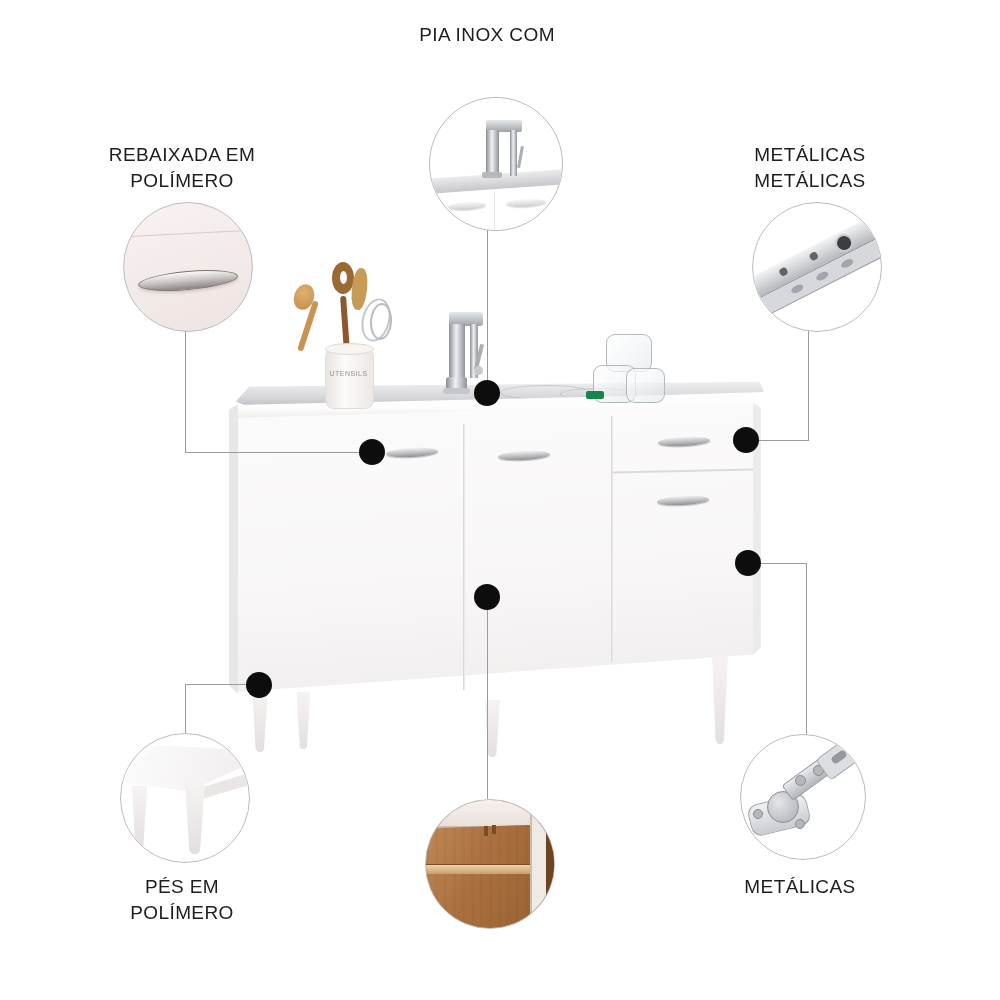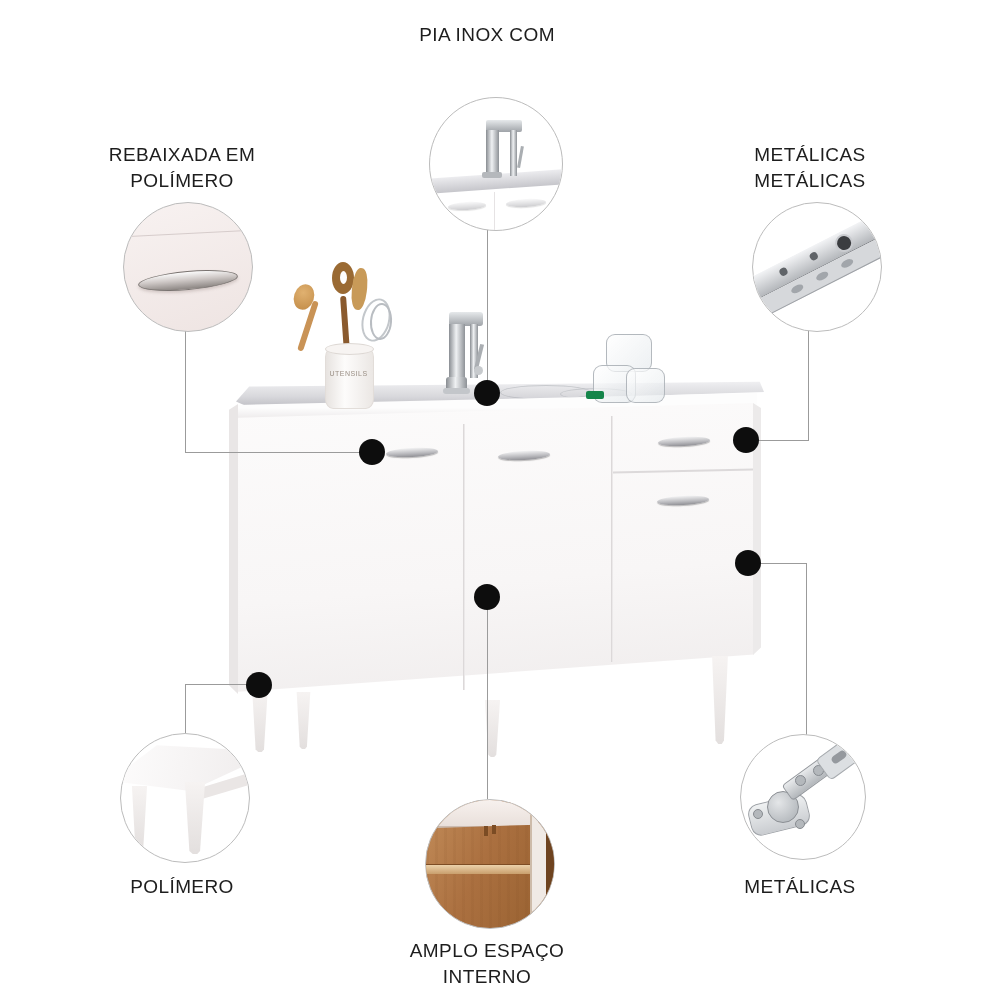--- a/index.html
+++ b/index.html
@@ -115,25 +115,22 @@
   </div>
   <div class="label" style="left:52px;top:142px;width:260px;">
     <div>REBAIXADA EM</div>
     <div>POLÍMERO</div>
   </div>
   <div class="label" style="left:680px;top:142px;width:260px;">
     <div>METÁLICAS</div>
     <div>METÁLICAS</div>
   </div>
   <div class="label" style="left:52px;top:874px;width:260px;">
+    <div>PÉS EM</div>
     <div>POLÍMERO</div>
-  </div>
-  <div class="label" style="left:337px;top:938px;width:300px;">
-    <div>AMPLO ESPAÇO</div>
-    <div>INTERNO</div>
   </div>
   <div class="label" style="left:670px;top:874px;width:260px;">
     <div>METÁLICAS</div>
   </div>
 
   <div class="inset" style="left:429px;top:97px;width:132px;height:132px;">
     <div class="abs" style="left:-10px;top:76px;width:152px;height:15px;background:linear-gradient(180deg,#ececef,#c6c6cb);transform:rotate(-4deg);"></div>
     <div class="abs" style="left:64px;top:94px;width:1px;height:38px;background:#e6e3e4;"></div>
     <div class="chandle" style="left:18px;top:104px;width:38px;height:8px;opacity:.45;"></div>
     <div class="chandle" style="left:76px;top:101px;width:40px;height:8px;opacity:.45;"></div>

